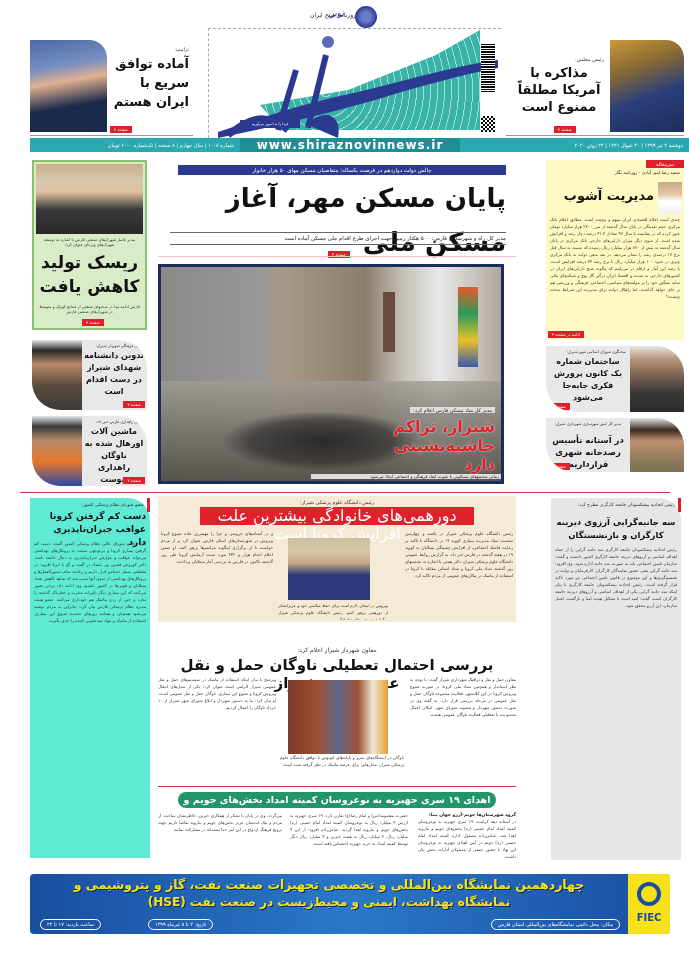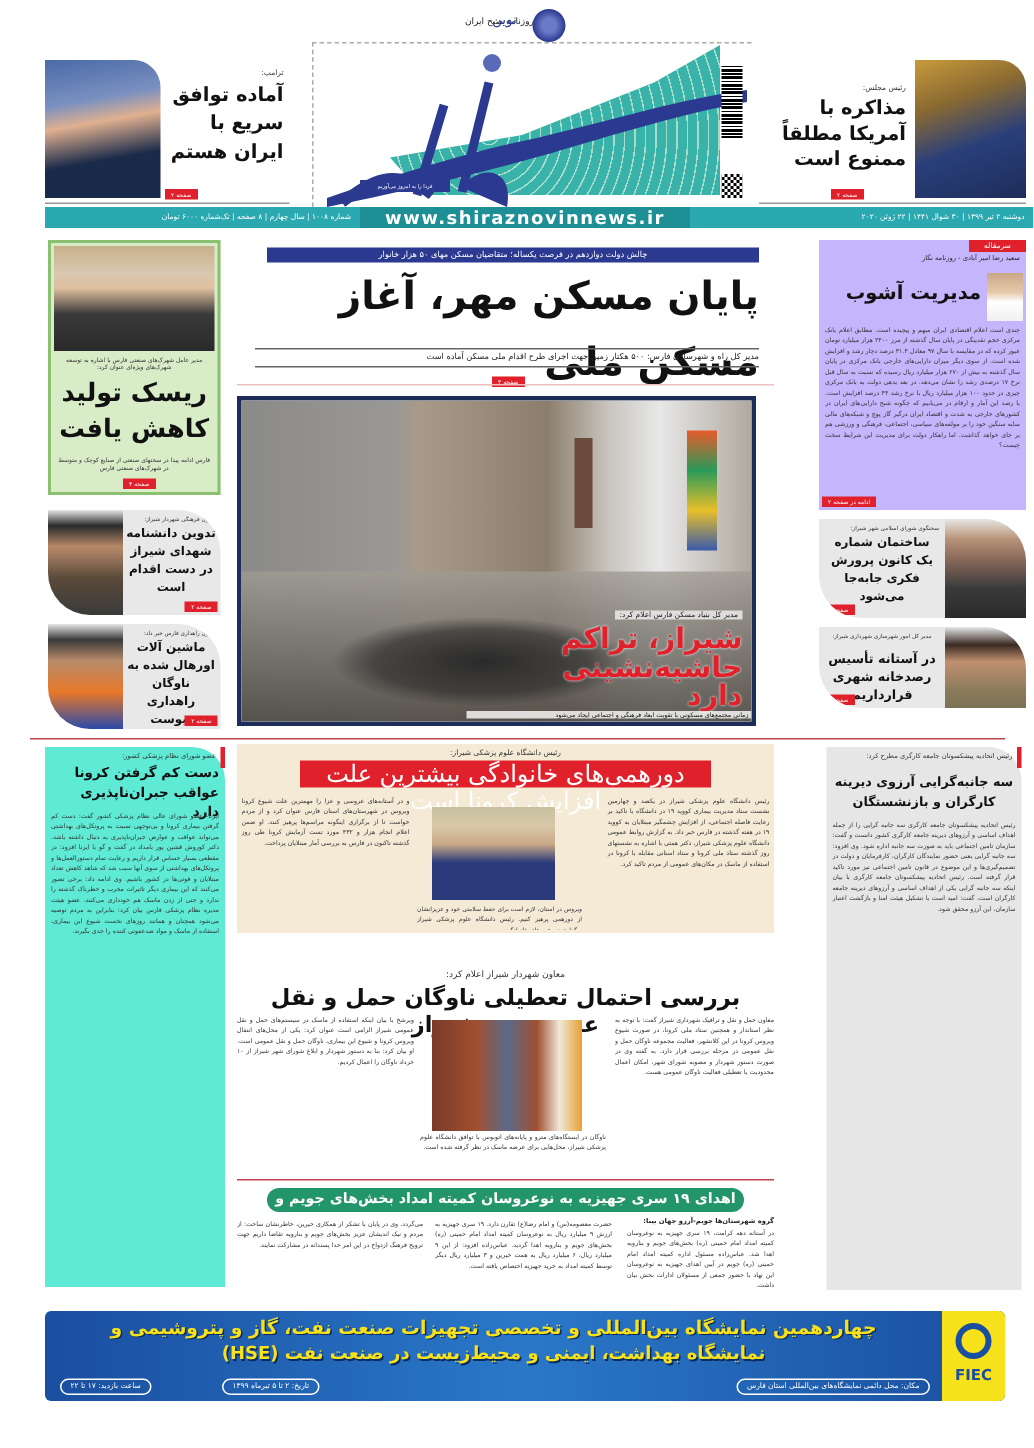--- a/index.html
+++ b/index.html
@@ -35,21 +35,21 @@
 <div class="abs" style="left:310px;top:11px;font-size:6px;color:#222">روزنامه صبح ایران</div>
 <div class="abs" style="left:355px;top:6px;width:22px;height:22px;border-radius:50%;background:radial-gradient(circle,#6a7ac8 30%,#2b3990 70%)"></div>
 <div class="abs" style="left:328px;top:8px;font-size:9px;color:#2b3990;font-family:'DejaVu Serif',serif">نوین</div>
 
 <div class="abs" style="left:481px;top:44px;width:14px;height:48px;background:repeating-linear-gradient(#000 0 1px,#fff 1px 2px,#000 2px 4px,#fff 4px 5px)"></div>
 <div class="abs" style="left:481px;top:116px;width:14px;height:16px;background:repeating-conic-gradient(#000 0 25%,#fff 0 50%) 0 0/4px 4px"></div>
 
 <div class="abs" style="left:506px;top:40px;width:178px;height:96px;border-bottom:1px solid #999">
   <div class="abs photo" style="right:0;top:0;width:74px;height:92px;background:linear-gradient(160deg,#c99a3b 0%,#8a6a32 30%,#2a3f7a 60%,#1d2d5a 100%);border-radius:0 18px 0 0"></div>
   <div class="abs kicker" style="right:80px;top:16px">رئیس مجلس:</div>
-  <div class="abs headline" style="right:80px;top:24px;width:90px;font-size:13px;line-height:17px;text-align:right">مذاکره با آمریکا مطلقاً ممنوع است</div>
+  <div class="abs headline" style="right:80px;top:24px;width:90px;font-size:13px;line-height:17px;text-align:center">مذاکره با آمریکا مطلقاً ممنوع است</div>
   <div class="abs red-tag" style="left:48px;bottom:2px">صفحه ۲</div>
 </div>
 
 <div class="abs" style="left:30px;top:40px;width:163px;height:96px;border-bottom:1px solid #999">
   <div class="abs photo" style="left:0;top:0;width:77px;height:92px;background:linear-gradient(170deg,#4a6aa8 0%,#7a90c0 30%,#e0b090 45%,#1a2a4a 70%,#1a2a4a 100%);border-radius:0 18px 0 0"></div>
   <div class="abs kicker" style="right:4px;top:6px">ترامپ:</div>
   <div class="abs headline" style="right:4px;top:14px;width:80px;font-size:13px;line-height:19px;text-align:right">آماده توافق سریع با ایران هستم</div>
   <div class="abs red-tag" style="left:80px;bottom:2px">صفحه ۲</div>
 </div>
 
@@ -65,25 +65,25 @@
 <div class="abs red-tag" style="left:328px;top:251px">صفحه ۳</div>
 <div class="abs" style="left:158px;top:256px;width:358px;border-top:1px solid #f0c0c0"></div>
 
 <div class="abs" style="left:158px;top:264px;width:346px;height:220px;border:3px solid #1d2d5a;overflow:hidden">
   <div class="abs" style="inset:0;background:linear-gradient(90deg,#8a8a88 0%,#9a9896 30%,#a89a88 35%,#8c7e6c 60%,#c8c4be 72%,#e8e8e8 82%,#b0a89e 100%)"></div>
   <div class="abs" style="left:0;right:0;bottom:0;height:100px;background:linear-gradient(180deg,rgba(160,155,148,.8),rgba(80,76,70,.9))"></div>
   <div class="abs" style="left:60px;bottom:10px;width:200px;height:60px;background:radial-gradient(ellipse at center,#2a2a2a 0%,rgba(40,40,40,.6) 50%,transparent 70%)"></div>
   <div class="abs" style="left:222px;top:25px;width:12px;height:60px;background:#6a4a3a"></div>
   <div class="abs" style="left:297px;top:20px;width:20px;height:80px;background:linear-gradient(#e85a2a,#2a9a5a,#e8c02a,#3a5aaa)"></div>
   <div class="abs" style="right:6px;top:140px;font-size:5px;color:#222;background:rgba(255,255,255,.7);padding:0 3px">مدیر کل بنیاد مسکن فارس اعلام کرد:</div>
-  <div class="abs" style="right:6px;top:150px;width:130px;font-size:19px;line-height:19px;font-weight:bold;color:#e0202a;text-align:right;text-shadow:0 0 2px #fff">شیراز، تراکم حاشیه‌نشینی دارد</div>
+  <div class="abs" style="right:6px;top:150px;width:130px;font-size:16px;line-height:19px;font-weight:bold;color:#e0202a;text-align:right;text-shadow:0 0 2px #fff">شیراز، تراکم حاشیه‌نشینی دارد</div>
   <div class="abs" style="right:0;bottom:2px;width:190px;font-size:4.2px;color:#111;background:rgba(255,255,255,.8);padding:0 2px">زمانی مجتمع‌های مسکونی با تقویت ابعاد فرهنگی و اجتماعی ایجاد می‌شود</div>
 </div>
 
-<div class="abs" style="left:546px;top:160px;width:138px;height:180px;background:#c4b5fd">
+<div class="abs" style="left:546px;top:160px;width:138px;height:180px;background:#fef9c3">
   <div class="abs" style="right:0;top:0;width:38px;height:8px;background:#e0202a;color:#fff;font-size:5px;line-height:8px;text-align:center">سرمقاله</div>
   <div class="abs" style="right:4px;top:10px;font-size:4.5px;color:#222">سعید رضا امیر آبادی - روزنامه نگار</div>
   <div class="abs photo" style="right:2px;top:22px;width:24px;height:32px;background:linear-gradient(#c9a88a,#e6c8a8 40%,#fff 60%,#f0f0f0)"></div>
   <div class="abs headline" style="right:30px;top:28px;font-size:13px">مدیریت آشوب</div>
   <div class="abs fill-text" style="right:4px;left:4px;top:56px;height:115px">چندی است اعلام اقتصادی ایران مبهم و پیچیده است. مطابق اعلام بانک مرکزی حجم نقدینگی در پایان سال گذشته از مرز ۲۴۰۰ هزار میلیارد تومان عبور کرده که در مقایسه با سال ۹۷ معادل ۳۱.۴ درصد دچار رشد و افزایش شده است. از سوی دیگر میزان دارایی‌های خارجی بانک مرکزی در پایان سال گذشته به بیش از ۶۷۰ هزار میلیارد ریال رسیده که نسبت به سال قبل نرخ ۱۷ درصدی رشد را نشان می‌دهد. در بعد بدهی دولت به بانک مرکزی چیزی در حدود ۱۰۰ هزار میلیارد ریال با نرخ رشد ۴۴ درصد افزایش است. با رصد این آمار و ارقام در می‌یابیم که چگونه شبح دارایی‌های ایران در کشورهای خارجی به شدت و اقتصاد ایران درگیر گاز پوچ و شبکه‌های مالی سایه سنگین خود را بر مولفه‌های سیاسی، اجتماعی، فرهنگی و ورزشی هم بر جای خواهد گذاشت. اما راهکار دولت برای مدیریت این شرایط سخت چیست؟</div>
   <div class="abs red-tag" style="left:2px;bottom:2px">ادامه در صفحه ۲</div>
 </div>
 
 <div class="abs round-card" style="left:546px;top:346px;width:138px;height:66px">
   <div class="abs photo" style="right:0;top:0;width:54px;height:66px;background:linear-gradient(#e6e6e6 0%,#b89478 20%,#8a6a5a 40%,#3a3a3a 70%,#2a2a2a)"></div>

